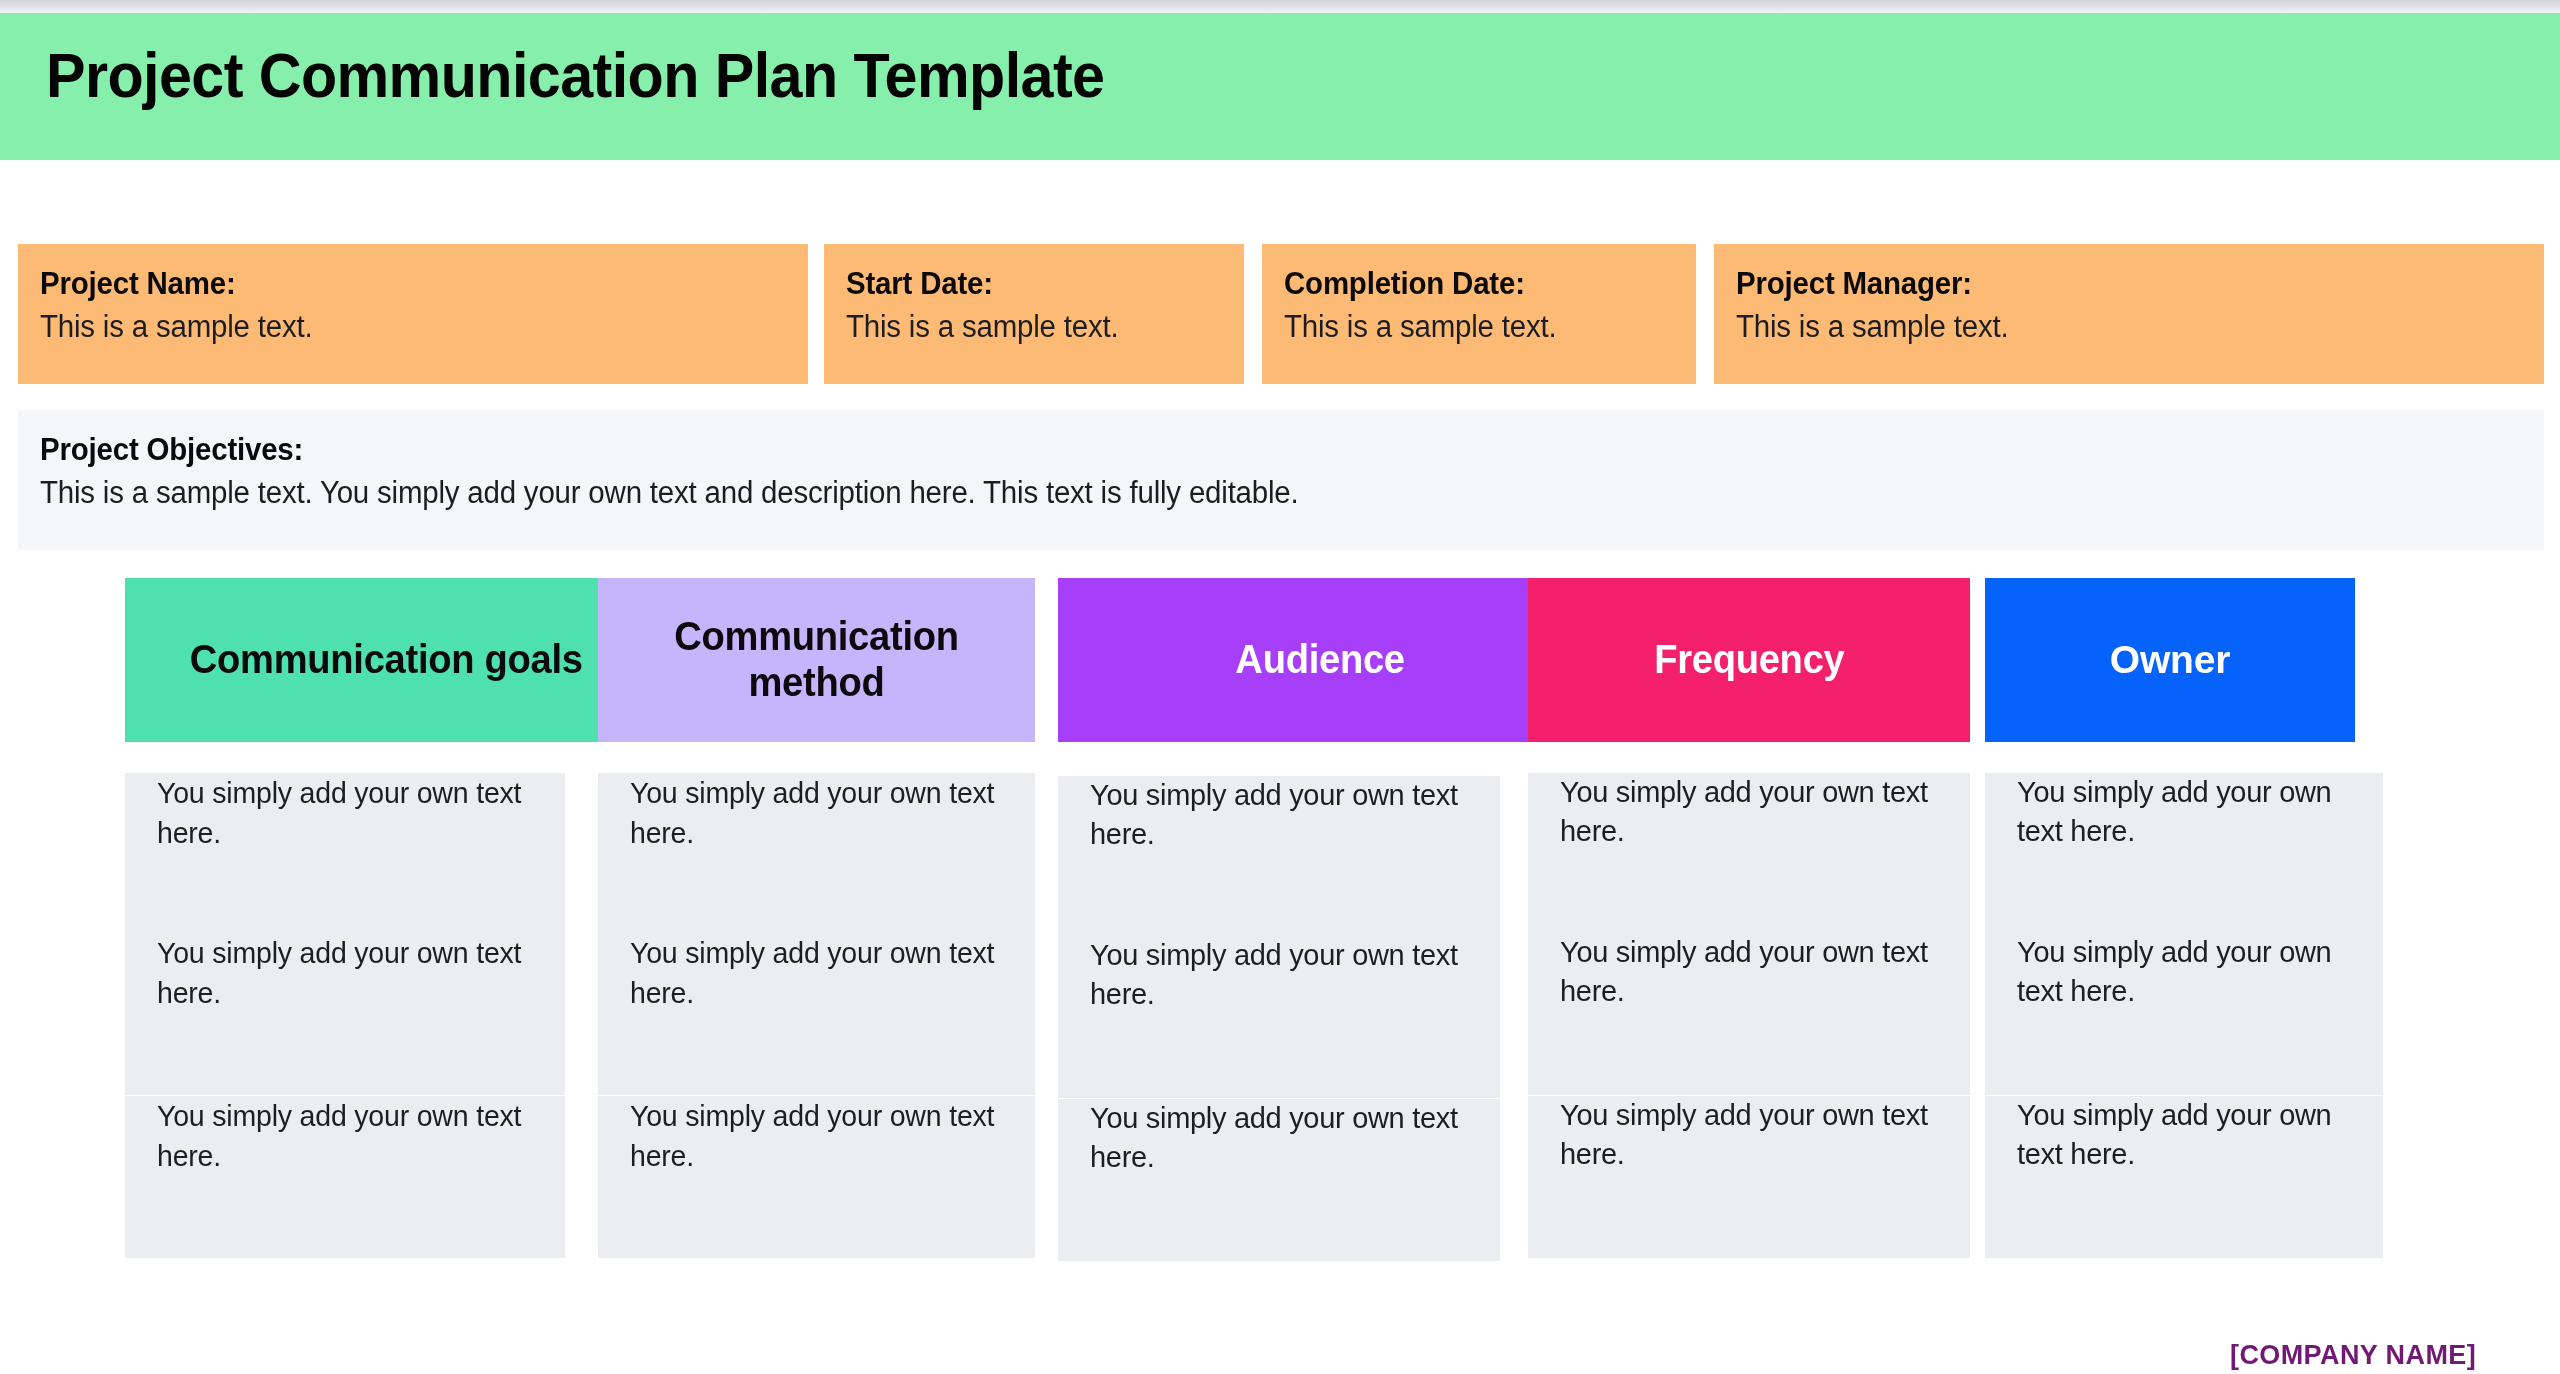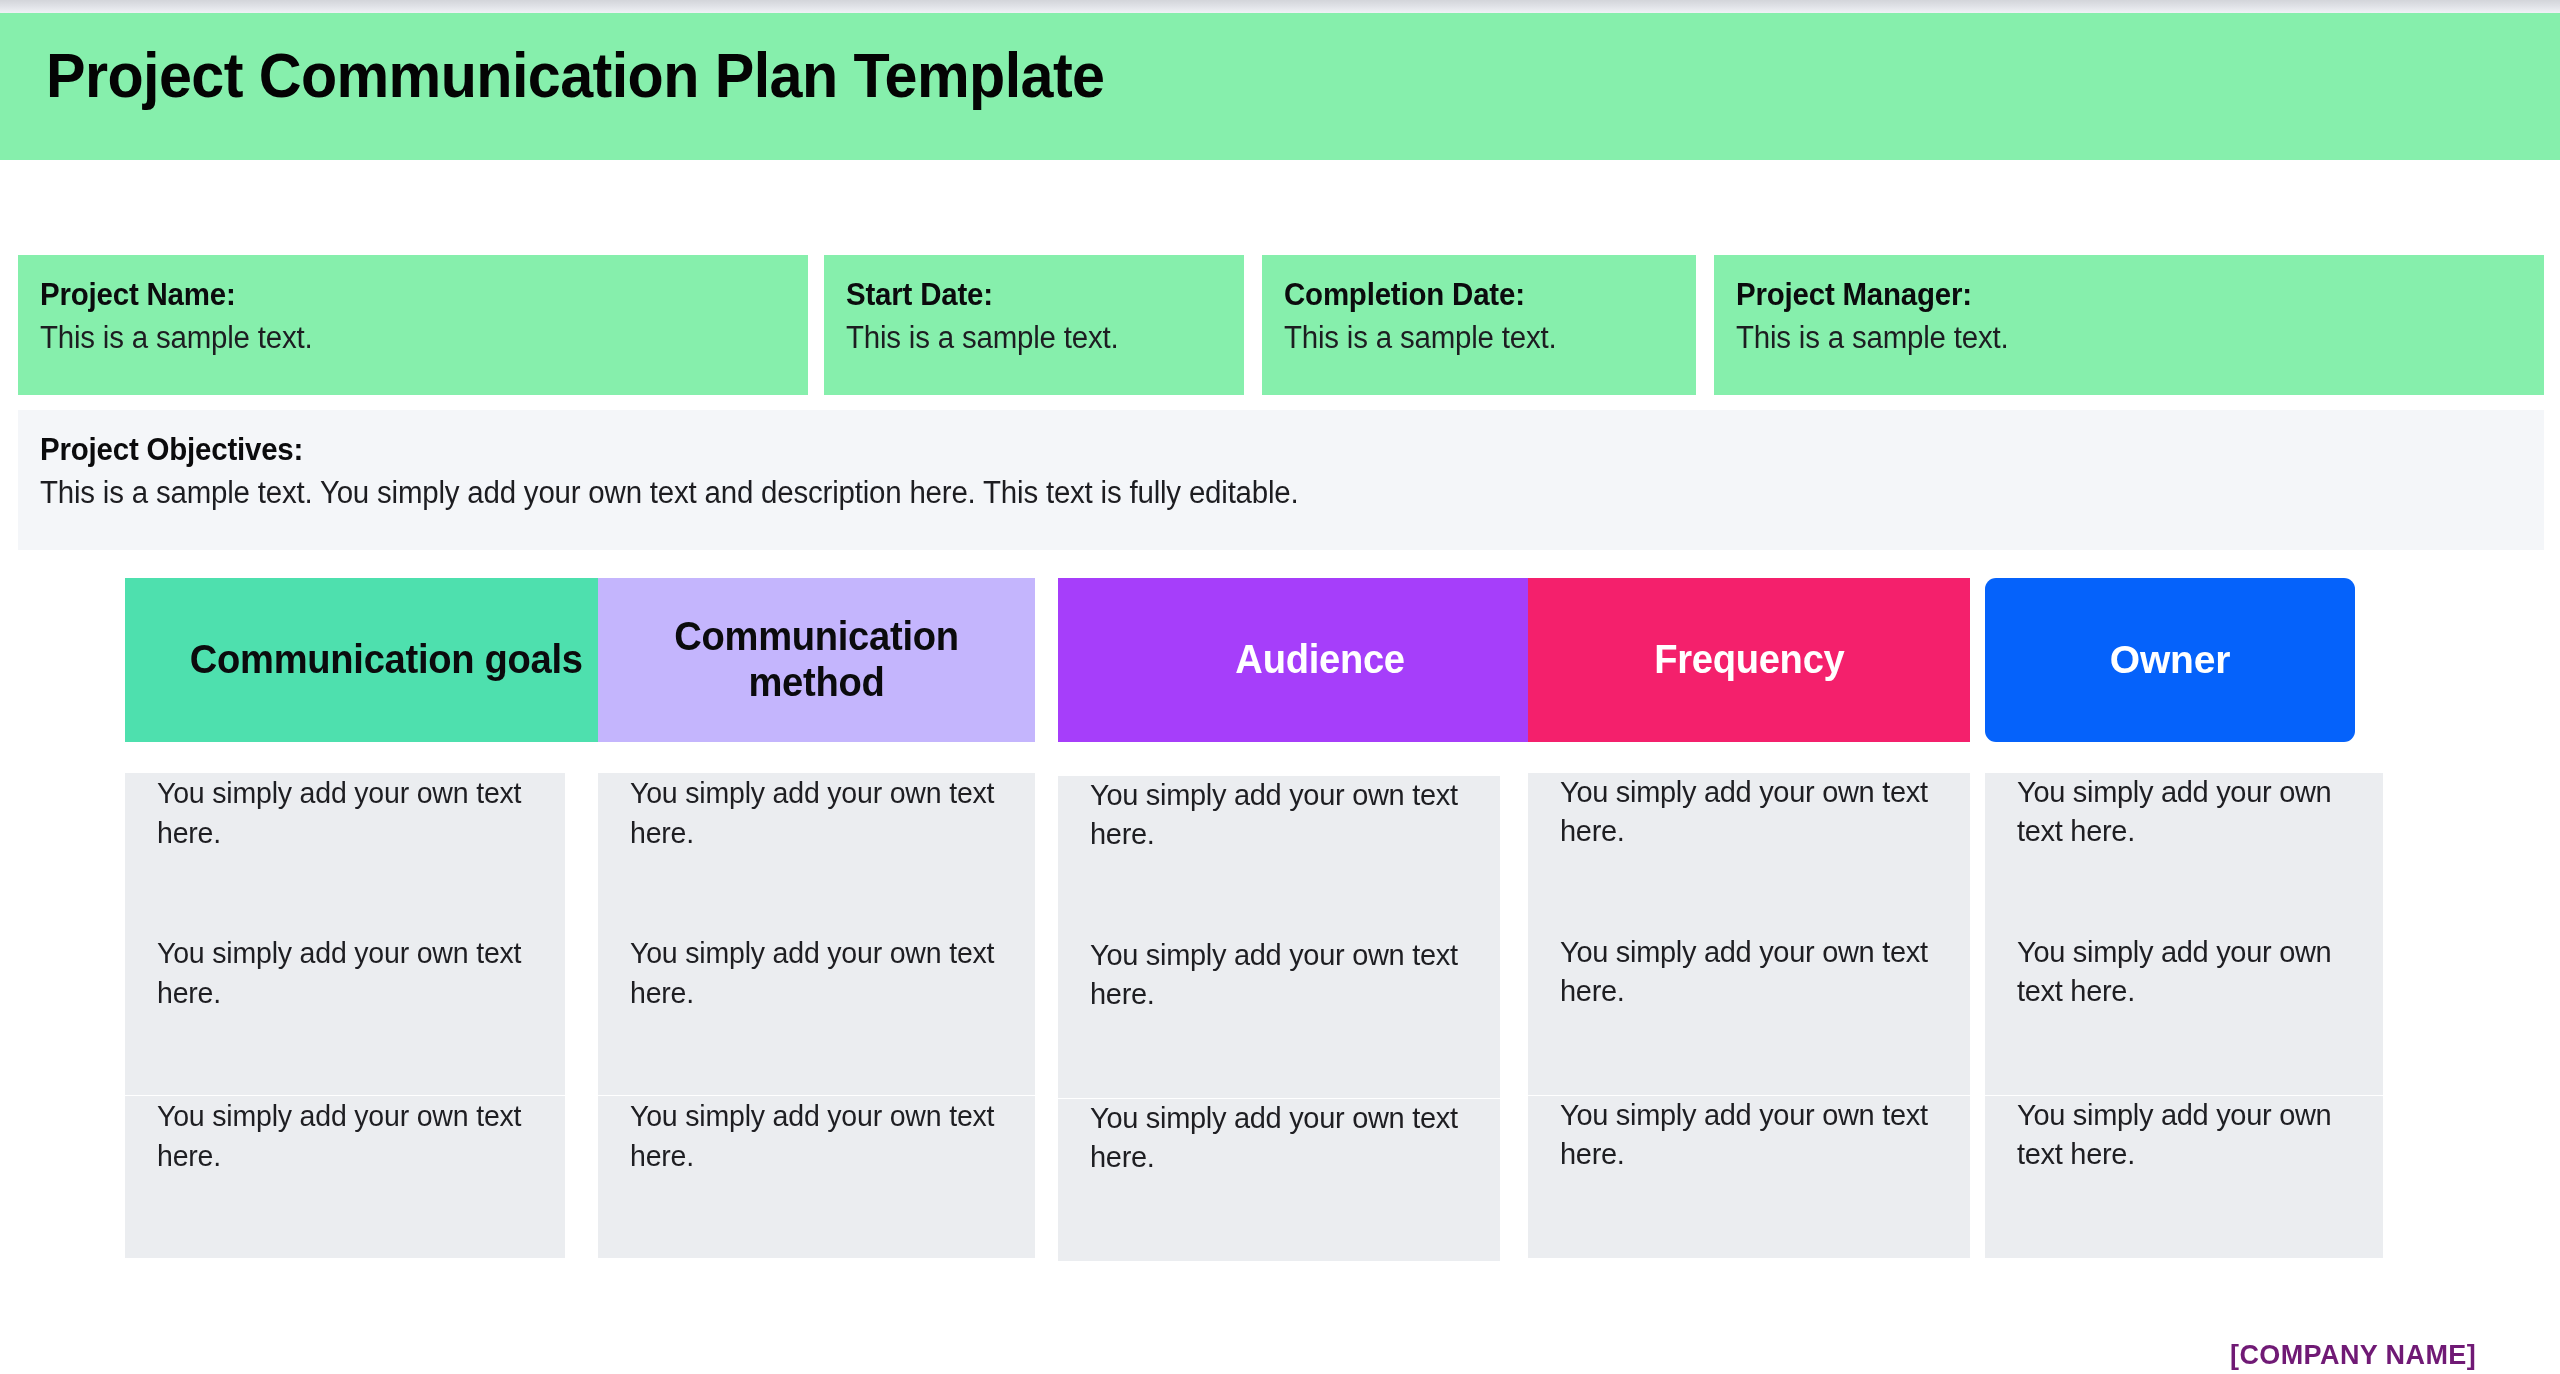--- a/index.html
+++ b/index.html
@@ -27,22 +27,22 @@
     font-family:"Liberation Sans", sans-serif;
     font-size:63px; font-weight:700; color:#040404;
     letter-spacing:-0.6px; line-height:1;
     transform:scaleX(0.94); transform-origin:left center;
     white-space:nowrap;
   }
 
   
   .info-row { position:absolute; left:0; top:242px; width:2560px; height:140px; }
   .info-card {
-    position:absolute; top:13px; height:140px;
-    background:#86efac; padding:22px 0 0 22px;
+    position:absolute; top:2px; height:140px;
+    background:#fdba74; padding:22px 0 0 22px;
   }
   .info-label {
     font-size:31px; font-weight:700; color:#0b0b0d;
     letter-spacing:-0.2px; line-height:1.18;
     transform:scaleX(0.95); transform-origin:left center;
     white-space:nowrap;
   }
   .info-value {
     font-size:31px; font-weight:400; color:#1d1d21;
     letter-spacing:-0.2px; line-height:1.3; margin-top:4px;
@@ -154,21 +154,21 @@
       </div>
       <div class="col-header" style="left: 598px; width: 437px; top: 0px; background: #c4b5fd;">
         <div class="ch-label" style="color: rgb(11, 11, 13);">Communication method</div>
       </div>
       <div class="col-header" style="left: 1058px; width: 524px; top: 0px; background: rgb(166, 62, 250);">
         <div class="ch-label" style="color: rgb(255, 255, 255);">Audience</div>
       </div>
       <div class="col-header" style="left: 1528px; width: 442px; top: 0px; background: rgb(244, 32, 108);">
         <div class="ch-label" style="color: rgb(255, 255, 255);">Frequency</div>
       </div>
-      <div class="col-header owner-head" style="left: 1985px; width: 370px; top: 0px; background: rgb(5, 98, 251); border-radius: 11px;">
+      <div class="col-header owner-head" style="left: 1985px; width: 370px; top: 0px; background: rgb(5, 98, 251);">
         <div class="ch-label" style="color: rgb(255, 255, 255);">Owner</div>
       </div>
       <div class="cell" style="left: 125px; width: 440px; top: 195px; height: 162px; background: rgb(235, 237, 240);">
         <div class="cell-text">You simply add your own text here.</div>
       </div>
       <div class="cell" style="left: 598px; width: 437px; top: 195px; height: 162px; background: rgb(235, 237, 240);">
         <div class="cell-text">You simply add your own text here.</div>
       </div>
       <div class="cell dense" style="left: 1058px; width: 442px; top: 198px; height: 162px; background: rgb(235, 237, 240);">
         <div class="cell-text">You simply add your own text here.</div>

